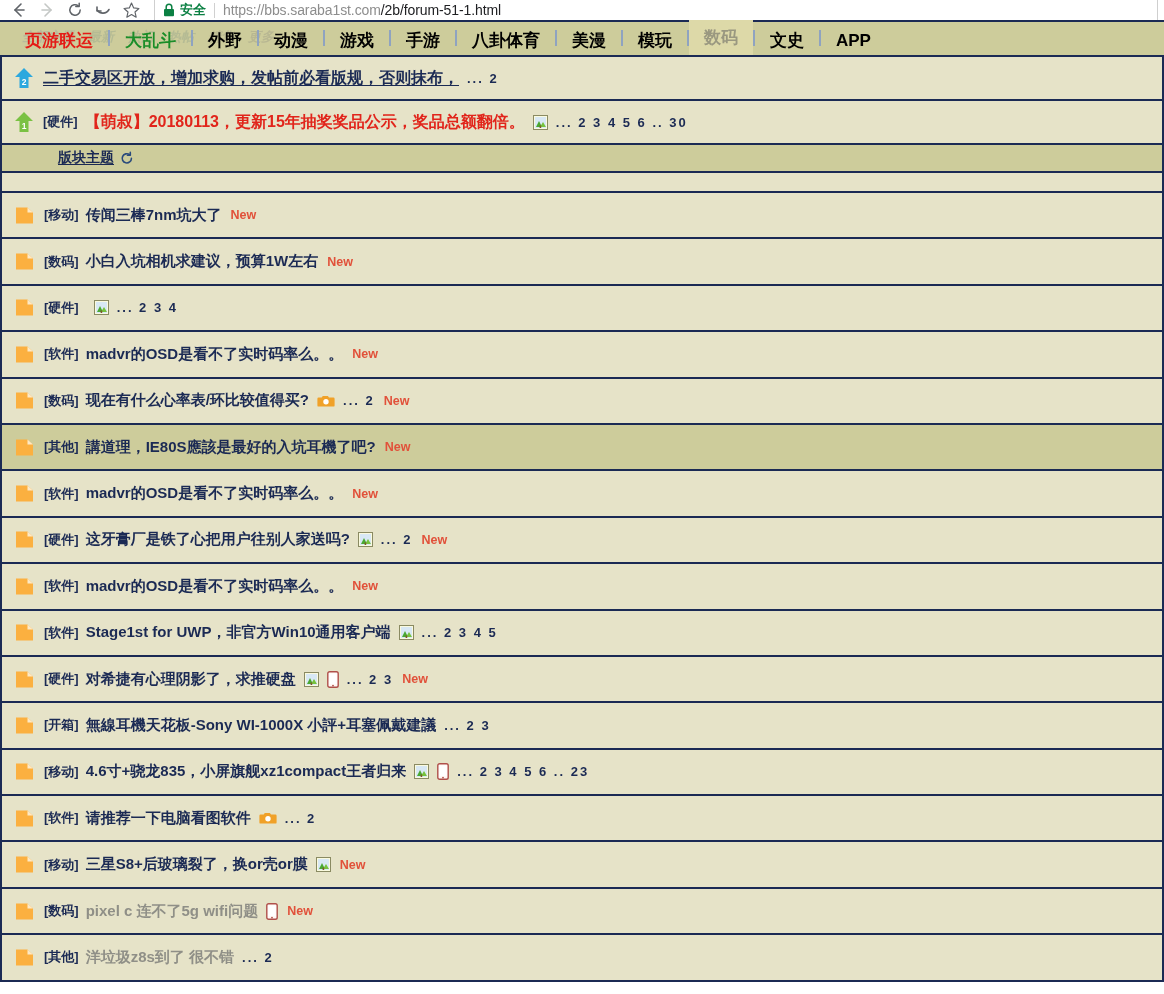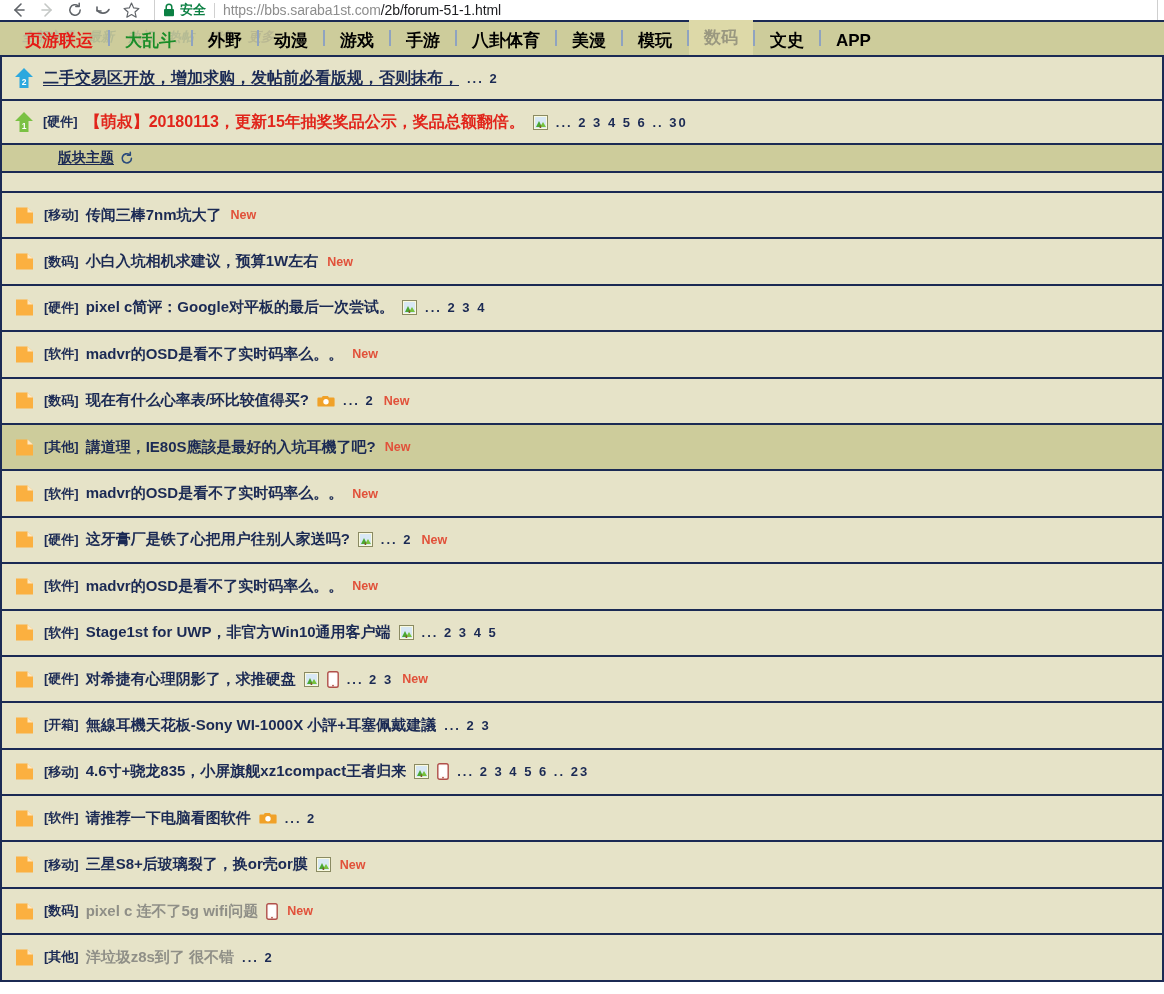--- a/index.html
+++ b/index.html
@@ -405,21 +405,20 @@
       </div>
       <div class="thread">
         <span class="folder">
           <svg width="21" height="21" viewBox="0 0 21 21">
             <path d="M2 2.5 h11.5 l5.5 5 v11 h-17 z" fill="#fbb040"></path>
             <path d="M2 2.5 h11.5 l5.5 5 v11 h-17 z" fill="url(#g)"></path>
             <path d="M13.5 2.5 l5.5 5 h-5.5 z" fill="#fde9c6"></path>
           </svg>
         </span>
         <span class="cat">[硬件]</span>
-        <span class="t-title">pixel c简评：Google对平板的最后一次尝试。</span>
         <span class="inline-ico">
           <svg width="15" height="15" viewBox="0 0 15 15">
             <rect x="0.5" y="0.5" width="14" height="14" fill="#fafade" stroke="#8a8a62"></rect>
             <rect x="2" y="2" width="11" height="11" fill="#d8e8f4"></rect>
             <path d="M3 12 L6 6 L9 12 Z" fill="#4aa832"></path>
             <path d="M7 12 L10 7 L13 12 Z" fill="#76c23d"></path>
             <rect x="6.6" y="10.5" width="1.6" height="2.5" fill="#7d5a28"></rect>
           </svg>
         </span>
         <span class="pages">... 2 3 4</span>

